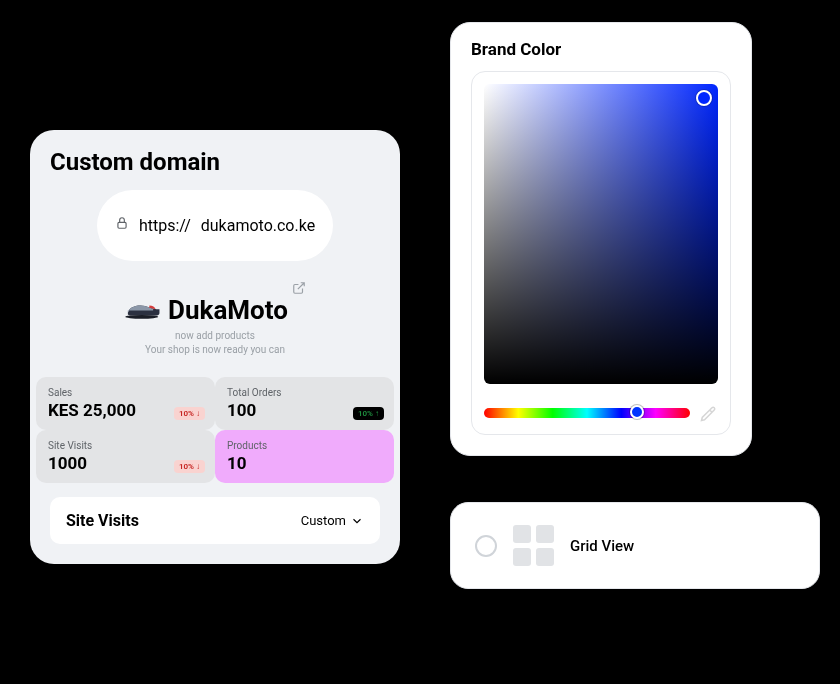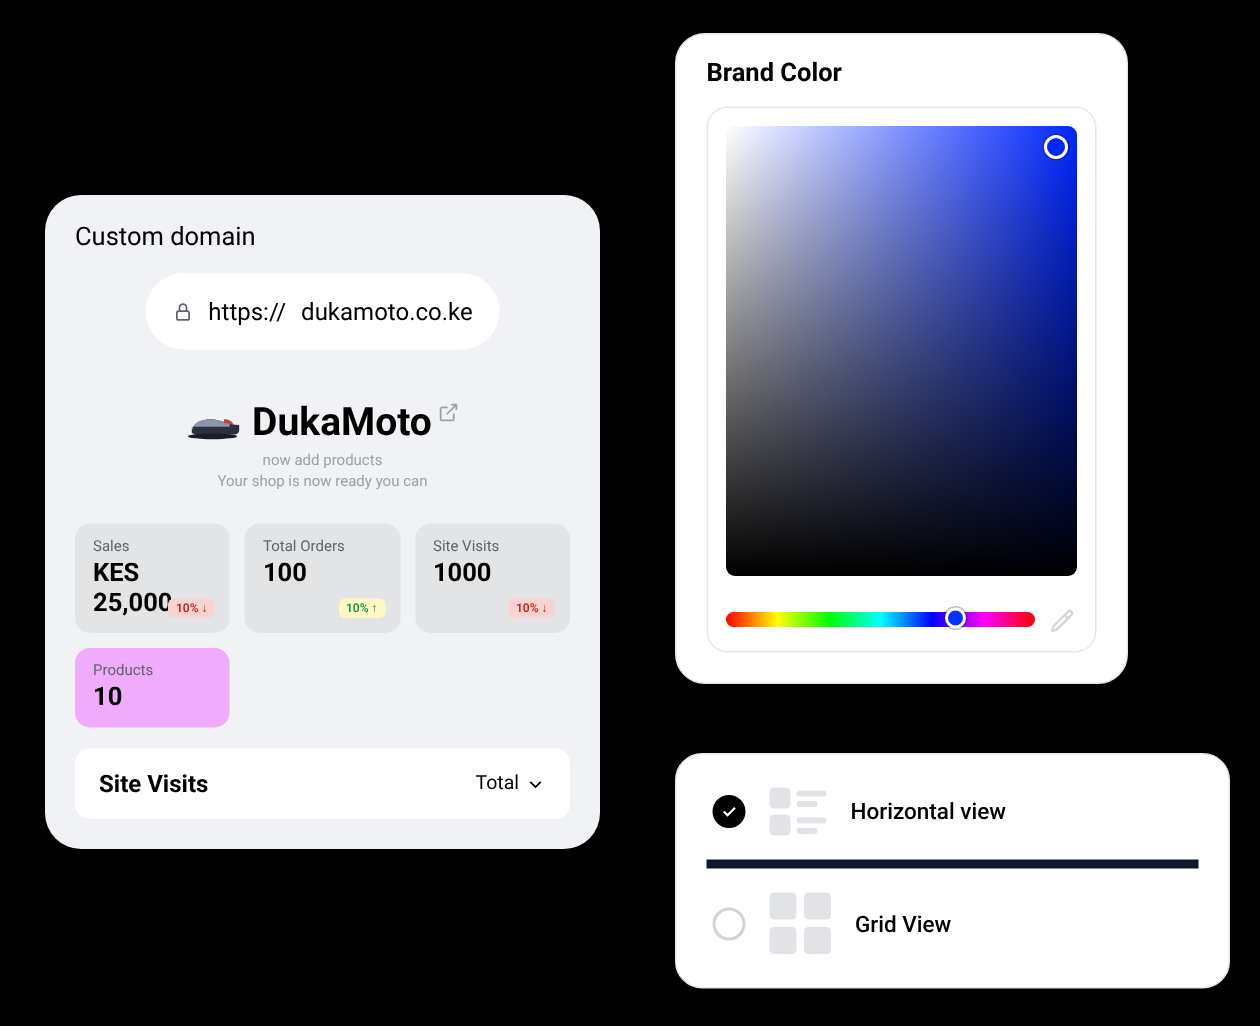--- a/index.html
+++ b/index.html
@@ -1,39 +1,39 @@
 <!DOCTYPE html>
 <html><head>
   <meta charset="utf-8">
   <style>
     * { box-sizing: border-box; margin: 0; padding: 0; }
     body { background: #000; width: 840px; height: 684px; font-family: -apple-system, BlinkMacSystemFont, "Segoe UI", Roboto, sans-serif; position: relative; }
     
     
     .dashboard-card { position: absolute; left: 30px; top: 130px; width: 370px; background: #f0f2f5; border-radius: 24px; overflow: hidden; }
     .domain-section { padding: 18px 20px 24px; }
-    .domain-title { font-size: 17px; font-weight: 400; color: #000; margin-bottom: 14px; }
-    .domain-pill { background: #fff; border-radius: 999px; padding: 16px 18px; display: flex; align-items: center; gap: 10px; width: fit-content; margin: 0 auto; }
+    .domain-title { font-size: 24px; font-weight: 700; color: #000; margin-bottom: 14px; }
+    .domain-pill { background: #fff; border-radius: 999px; padding: 26px 18px; display: flex; gap: 10px; width: fit-content; margin: 0 auto; }
     .lock-icon { width: 14px; height: 14px; }
     
     .shop-header { text-align: center; padding: 10px 20px 6px; }
-    .shop-logo-row { display: flex; align-items: center; justify-content: center; gap: 6px; }
+    .shop-logo-row { display: flex; justify-content: center; gap: 6px; }
     .shoe-icon { width: 38px; height: 26px; }
     .shop-name { font-size: 26px; font-weight: 700; color: #000; }
     .ext-icon { width: 14px; height: 14px; margin-top: -14px; margin-left: -2px; }
     .shop-subtitle { font-size: 10px; color: #9aa0a6; margin-top: 4px; line-height: 1.4; }
     
-    .stats-grid { display: grid; grid-template-columns: 1fr 1fr 1fr; gap: 10px; padding: 14px 20px 10px; }
+    .stats-grid { display: grid; grid-template-columns: 1fr 1fr; gap: 0; padding: 14px 6px 10px; }
     .stat-card { background: #e3e4e6; border-radius: 10px; padding: 10px 12px; position: relative; }
     .stat-card.green { background: #f0abfc; }
     .stat-label { font-size: 10px; color: #5f6368; margin-bottom: 2px; }
     .stat-value { font-size: 17px; font-weight: 700; color: #000; }
     .stat-badge { position: absolute; right: 10px; bottom: 10px; font-size: 8px; padding: 2px 5px; border-radius: 4px; font-weight: 600; }
     .stat-badge.red { background: #f9d3d0; color: #c5221f; }
-    .stat-badge.greenb { background: #fef9c3; color: #1e8e3e; }
+    .stat-badge.greenb { background: #000000; color: #1e8e3e; }
     
     .visits-row { background: #fff; margin: 4px 20px 20px; border-radius: 10px; padding: 14px 16px; display: flex; justify-content: space-between; align-items: center; }
     .visits-title { font-size: 16px; font-weight: 700; color: #000; }
     .period-select { display: flex; align-items: center; gap: 4px; font-size: 13px; color: #000; cursor: pointer; }
     
     
     .color-card { position: absolute; left: 450px; top: 22px; width: 302px; background: #fff; border: 1px solid #e5e7eb; border-radius: 20px; padding: 16px 20px 20px; }
     .color-title { font-size: 17px; font-weight: 700; color: #000; margin-bottom: 12px; }
     .color-picker-frame { border: 1px solid #e5e7eb; border-radius: 14px; padding: 12px; }
     .sv-area { width: 100%; height: 300px; border-radius: 6px; position: relative; background: linear-gradient(to top, #000, rgba(0,0,0,0)), linear-gradient(to right, #fff, #0026ff); }
@@ -112,21 +112,21 @@
     </div>
     <div class="stat-card green">
       <div class="stat-label">Products</div>
       <div class="stat-value">10</div>
     </div>
   </div>
 
   <div class="visits-row">
     <span class="visits-title">Site Visits</span>
     <div class="period-select">
-      <span>Total</span>
+      <span>Custom</span>
       <svg width="14" height="14" viewBox="0 0 24 24" fill="none" stroke="#000" stroke-width="2">
           <path d="M6 9l6 6 6-6"></path>
         </svg>
     </div>
   </div>
 </div>
 
 <div class="color-card">
   <div class="color-title">Brand Color</div>
   <div class="color-picker-frame">
@@ -139,44 +139,20 @@
       </div>
       <svg class="eyedrop" viewBox="0 0 24 24" fill="none" stroke="#888" stroke-width="2">
           <path d="M2 22l1-4 10-10 3 3-10 10-4 1zM13 8l3-3a2 2 0 0 1 3 3l-3 3"></path>
         </svg>
     </div>
   </div>
 </div>
 
 <div class="view-card">
   <div class="view-row">
-    <div class="radio checked">
-      <svg viewBox="0 0 24 24" fill="none" stroke="#fff" stroke-width="3">
-          <path d="M5 12l5 5L20 7"></path>
-        </svg>
-    </div>
-    <div class="view-icon">
-      <div class="r">
-          <div class="sq"></div>
-          <div style="display:flex;flex-direction:column;gap:3px">
-            <div class="ln"></div>
-            <div class="ln sm"></div>
-          </div>
-        </div>
-      <div class="r">
-          <div class="sq"></div>
-          <div style="display:flex;flex-direction:column;gap:3px">
-            <div class="ln"></div>
-            <div class="ln sm"></div>
-          </div>
-        </div>
-    </div>
-    <span class="view-label">Horizontal view</span>
-  </div>
-  <div class="view-row">
     <div class="radio"></div>
     <div class="grid-icon">
       <div class="sq"></div>
         <div class="sq"></div>
         <div class="sq"></div>
         <div class="sq"></div>
     </div>
     <span class="view-label">Grid View</span>
   </div>
 </div>

